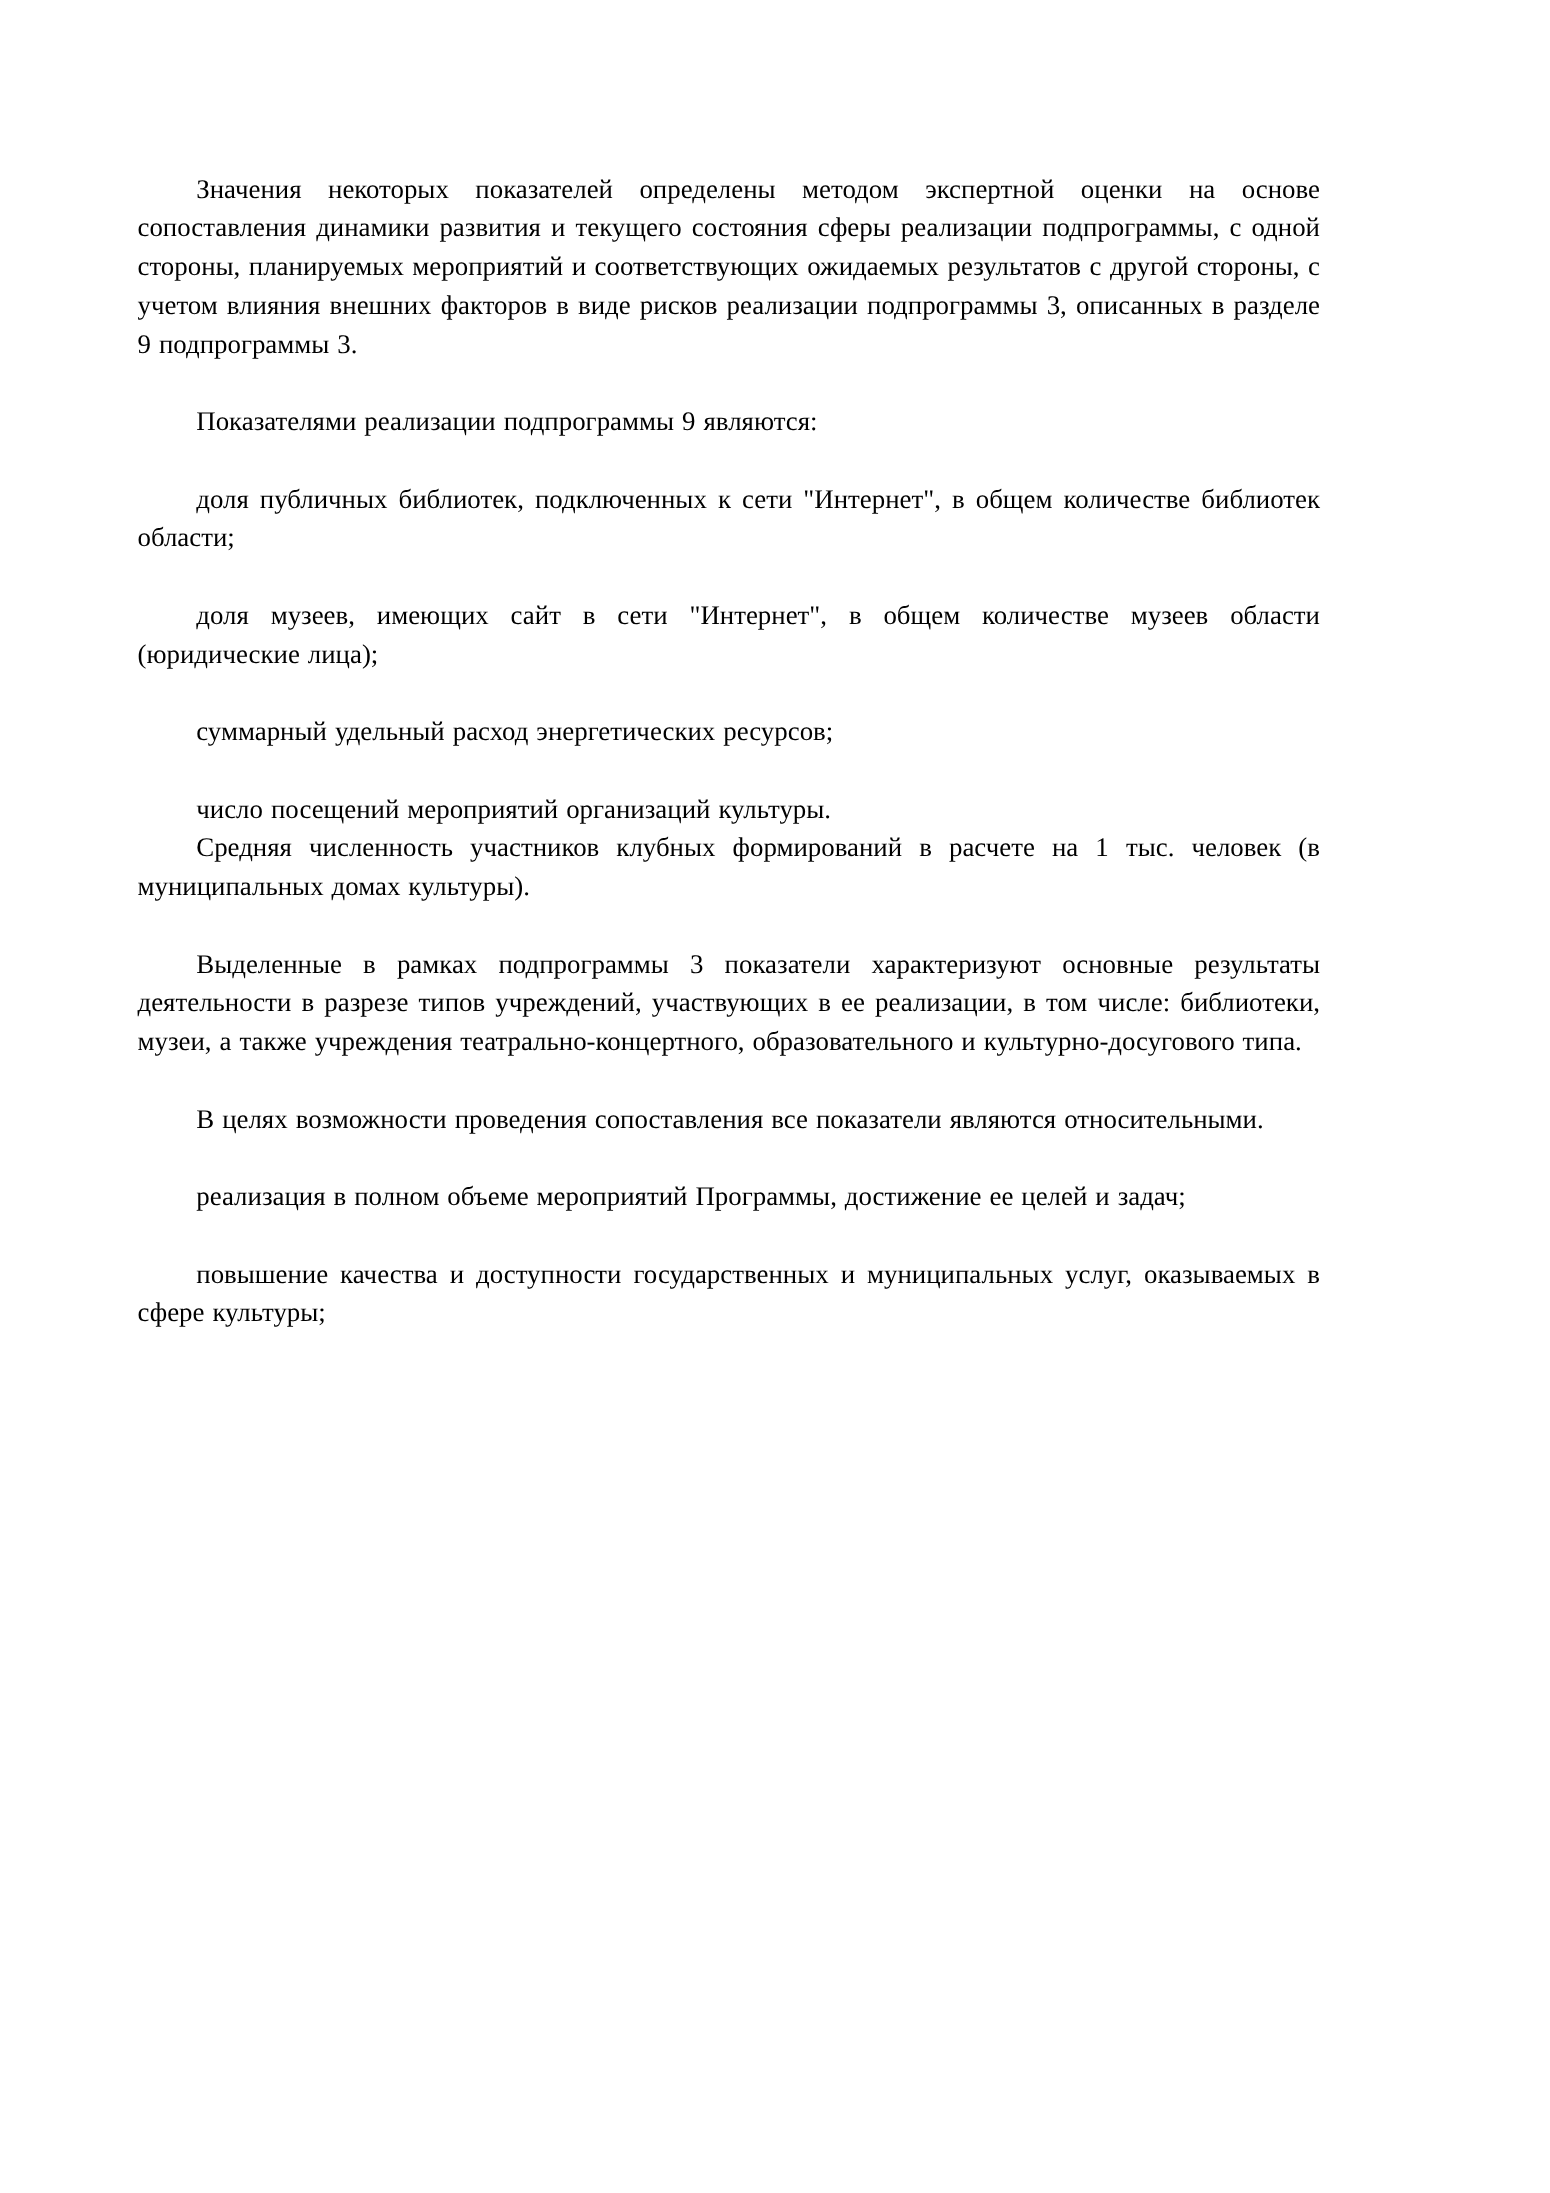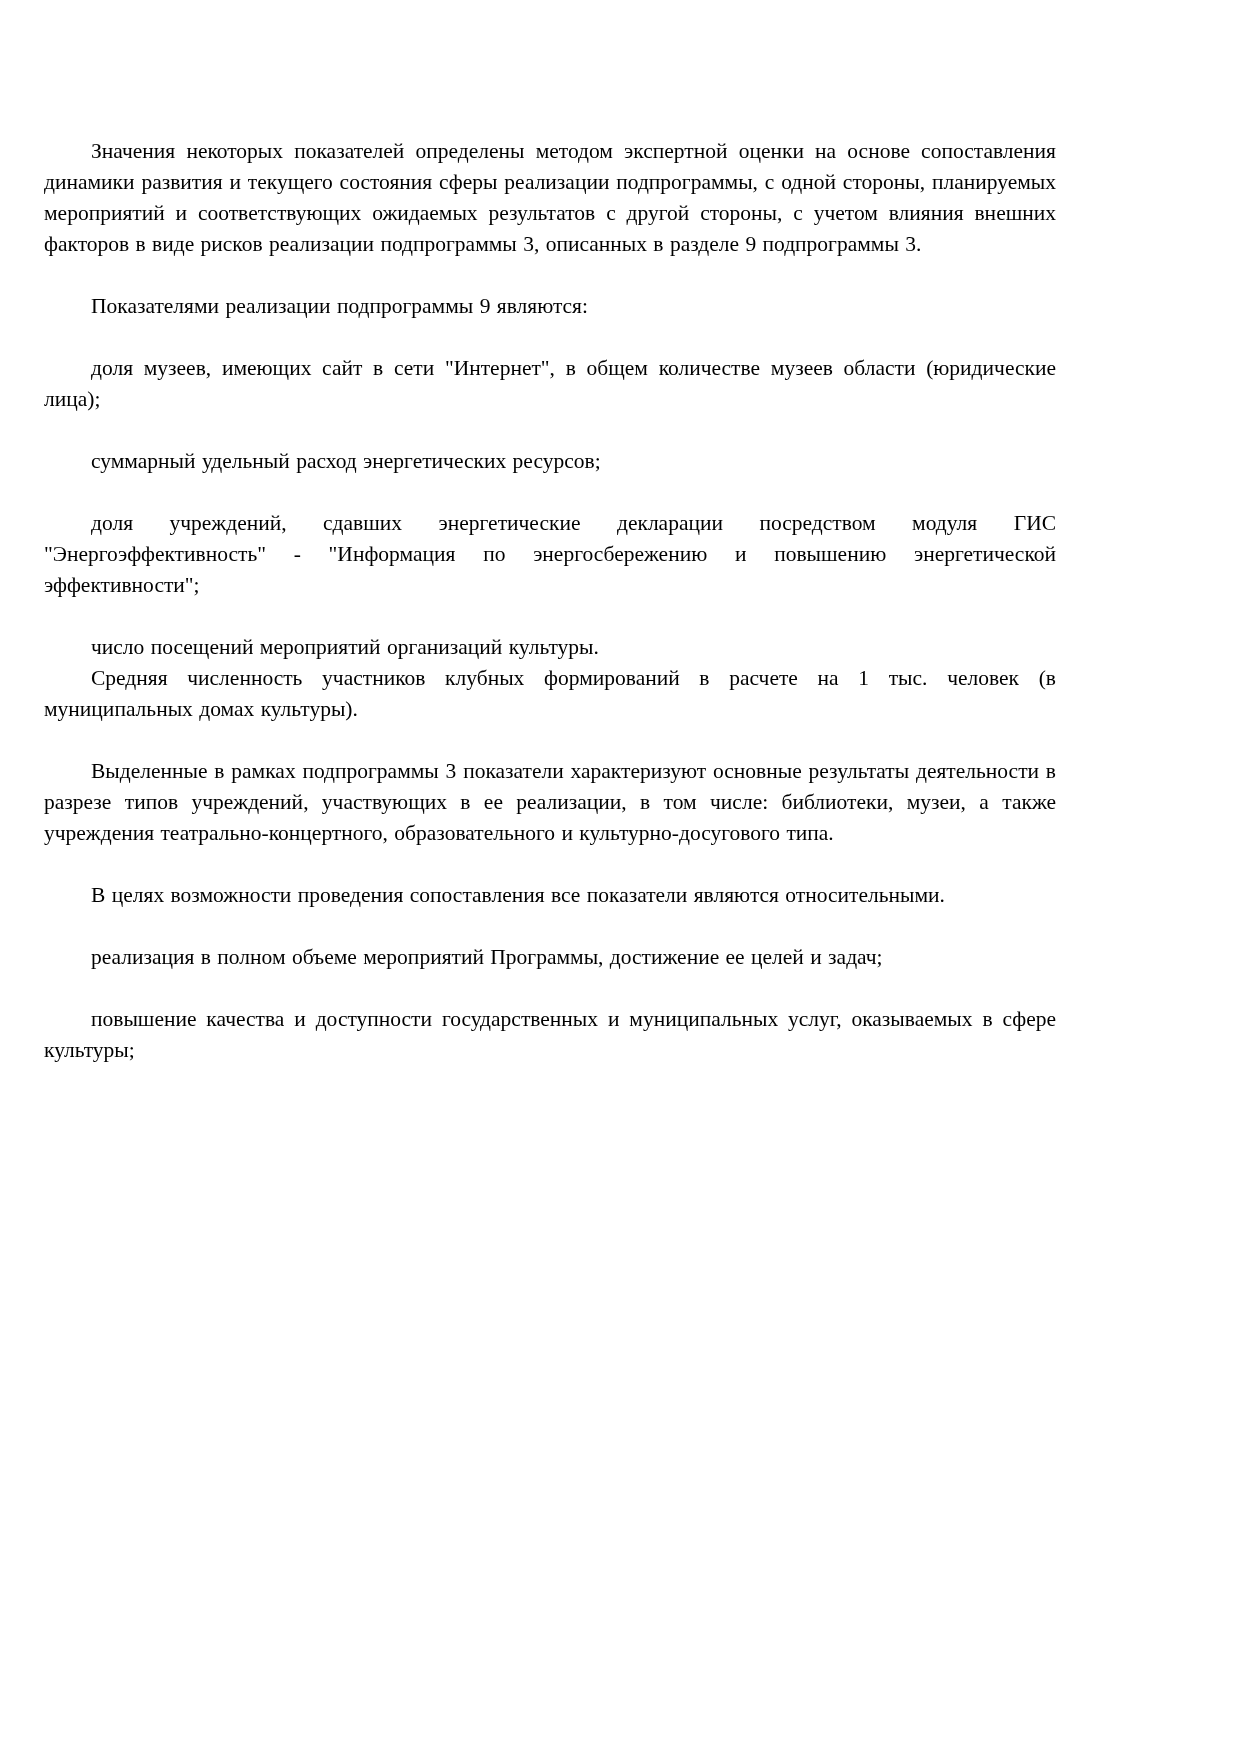--- a/index.html
+++ b/index.html
@@ -12,21 +12,21 @@
     height: 1754px;
     box-sizing: border-box;
     font-family: "Liberation Serif", "DejaVu Serif", serif;
     color: #000000;
     overflow: hidden;
   }
   .page {
     box-sizing: border-box;
     width: 1240px;
     height: 1754px;
-    padding: 136px 184px 60px 44px;
+    padding: 136px 184px 60px 110px;
   }
   .doc p {
     margin: 0 0 31px 0;
     font-size: 21.5px;
     line-height: 31px;
     text-align: justify;
     word-spacing: 1px;
   }
   .doc p.p-indent {
     text-indent: 47px;
@@ -38,23 +38,23 @@
     margin-bottom: 0;
   }
 </style>
 </head>
 <body>
 
 <div class="page">
   <div class="doc">
     <p class="p-indent">Значения некоторых показателей определены методом экспертной оценки на основе сопоставления динамики развития и текущего состояния сферы реализации подпрограммы, с одной стороны, планируемых мероприятий и соответствующих ожидаемых результатов с другой стороны, с учетом влияния внешних факторов в виде рисков реализации подпрограммы 3, описанных в разделе 9 подпрограммы 3.</p>
     <p class="p-indent">Показателями реализации подпрограммы 9 являются:</p>
+    <p class="p-indent">доля публичных библиотек, подключенных к сети "Интернет", в общем количестве библиотек области;</p>
     <p class="p-indent">доля музеев, имеющих сайт в сети "Интернет", в общем количестве музеев области (юридические лица);</p>
     <p class="p-indent">суммарный удельный расход энергетических ресурсов;</p>
-    <p class="p-indent">доля учреждений, сдавших энергетические декларации посредством модуля ГИС "Энергоэффективность" - "Информация по энергосбережению и повышению энергетической эффективности";</p>
     <p class="p-indent p-tight">число посещений мероприятий организаций культуры.</p>
     <p class="p-indent">Средняя численность участников клубных формирований в расчете на 1 тыс. человек (в муниципальных домах культуры).</p>
     <p class="p-indent">Выделенные в рамках подпрограммы 3 показатели характеризуют основные результаты деятельности в разрезе типов учреждений, участвующих в ее реализации, в том числе: библиотеки, музеи, а также учреждения театрально-концертного, образовательного и культурно-досугового типа.</p>
     <p class="p-indent">В целях возможности проведения сопоставления все показатели являются относительными.</p>
     <p class="p-indent">реализация в полном объеме мероприятий Программы, достижение ее целей и задач;</p>
     <p class="p-indent">повышение качества и доступности государственных и муниципальных услуг, оказываемых в сфере культуры;</p>
   </div>
 </div>
 
 </body></html>

